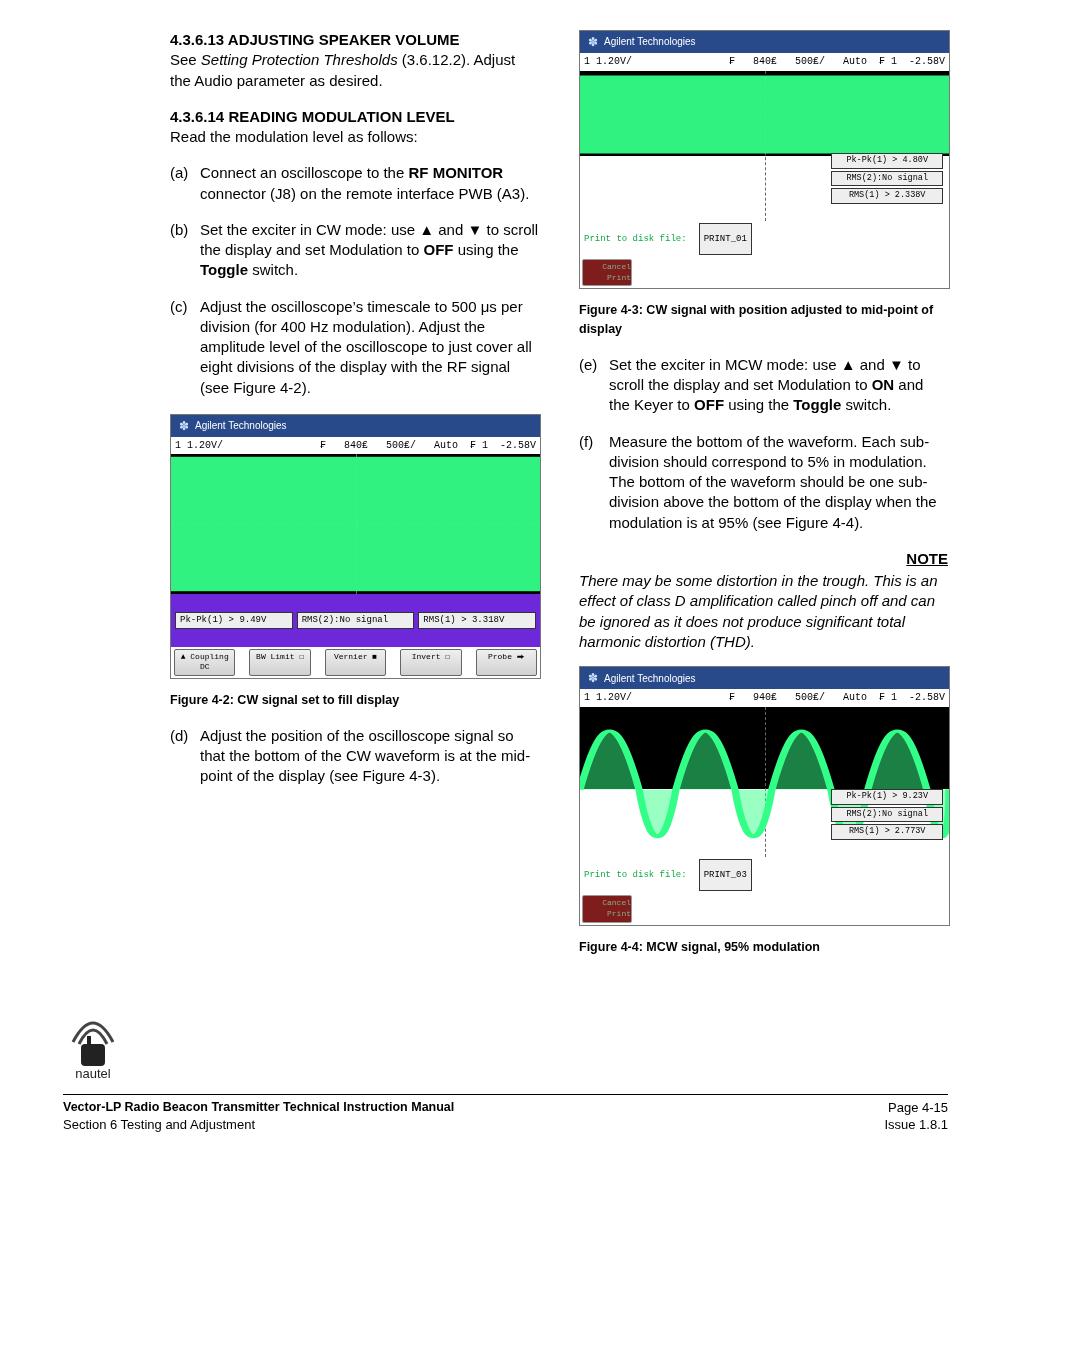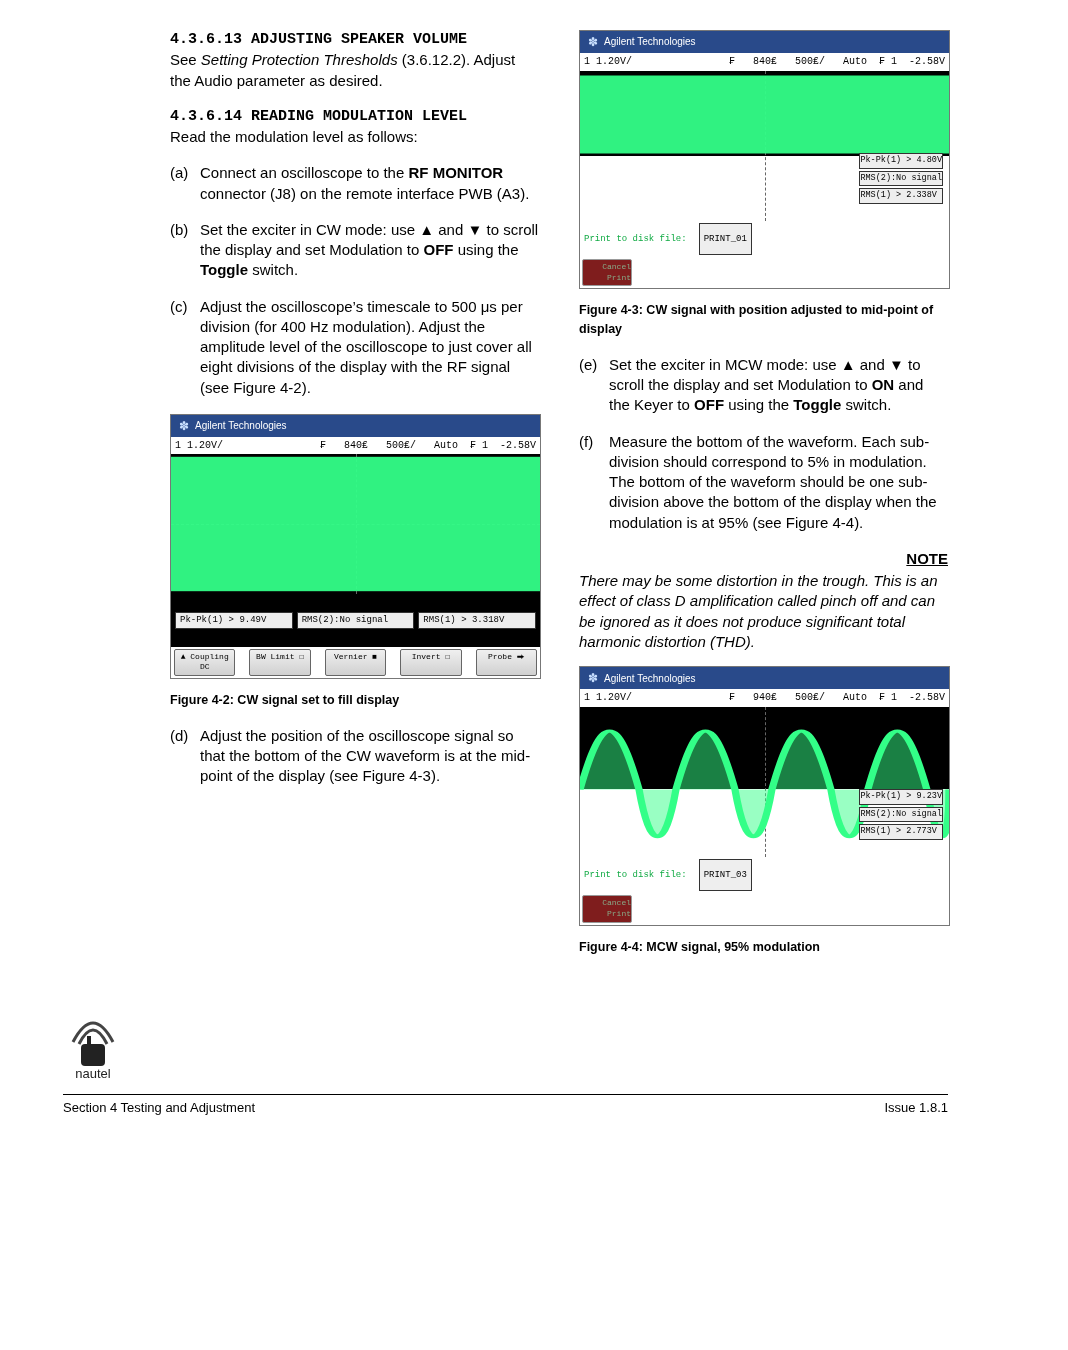--- a/index.html
+++ b/index.html
@@ -16,21 +16,20 @@
     display: flex;
     gap: 40px;
   }
   .col {
     flex: 1;
     width: 50%;
   }
   .col-left { padding-left: 130px; }
   .heading {
     font-weight: bold;
-    font-family: Liberation Mono, monospace;
   }
   .flowtext { margin-bottom: 16px; }
   .item {
     display: flex;
     margin-bottom: 16px;
   }
   .item .marker {
     width: 30px;
     flex-shrink: 0;
   }
@@ -98,34 +97,34 @@
     height: 150px;
     background: linear-gradient(#000 0 55%, #fff 55% 100%);
   }
   .scope-grid-center-v {
     position:absolute; left:50%; top:0; bottom:0; border-left:1px dashed #666;
   }
   .scope-grid-center-h {
     position:absolute; top:50%; left:0; right:0; border-top:1px dashed #666;
   }
   .readout-row {
-    display:flex; gap:4px; padding:18px 4px; background:#000000; font-size:9px;
+    display:flex; gap:4px; padding:18px 4px; background:#6d28d9; font-size:9px;
   }
   .readout {
     border:1px solid #333; background:#eee; padding:1px 4px; flex:1; white-space:nowrap;
   }
   .btn-row { display:flex; gap:14px; padding:2px 3px; background:#fff;}
   .scope-btn {
     flex:1; font-size:8px; text-align:center; border:1px solid #666;
     background: linear-gradient(#f0f0f0,#d0d0d0); padding:2px 1px; border-radius:2px;
   }
   .readout-stack {
     position:absolute; right:6px; top:55%; display:flex; flex-direction:column; gap:2px;
   }
-  .readout-stack .readout { font-size:8.5px; padding:1px 0;}
+  .readout-stack .readout { font-size:8.5px; padding:1px 14px;text-align:center;}
   .print-row {
     font-size:9px; padding:2px 4px; color:#1a4; background:#fff;
     display:flex; align-items:center; gap:12px;
   }
   .print-row .fld { border:1px solid #333; padding:9px 4px; background:#eee; color:#000;}
   .cancel-btn {
     font-size:8px; width:48px; text-align:right; color:#8a8;
     border:1px solid #999; background:#7f1d1d; padding:2px 0; margin:2px;
     border-radius:2px;
   }
@@ -303,17 +302,21 @@
   <div class="logo">
     <svg viewBox="0 0 60 68">
       <path d="M10 30 Q30 -8 50 30" fill="none" stroke="#444" stroke-width="3"></path>
       <path d="M16 32 Q30 4 44 32" fill="none" stroke="#444" stroke-width="3"></path>
       <rect x="18" y="32" width="24" height="22" rx="4" fill="#222"></rect>
       <rect x="24" y="24" width="4" height="10" fill="#222"></rect>
       <text x="30" y="66" text-anchor="middle" font-family="Arial" font-size="13" fill="#222">nautel</text>
     </svg>
   </div>
   <hr class="hr">
+  <div class="footer-line first">
+    <span class="left-f">Vector-LP Radio Beacon Transmitter Technical Instruction Manual</span>
+    <span>Page 4-15</span>
+  </div>
   <div class="footer-line">
-    <span>Section 4 Testing and Adjustment</span>
+    <span>Section 6 Testing and Adjustment</span>
     <span>Issue 1.8.1</span>
   </div>
 </div>
 
 </body></html>

